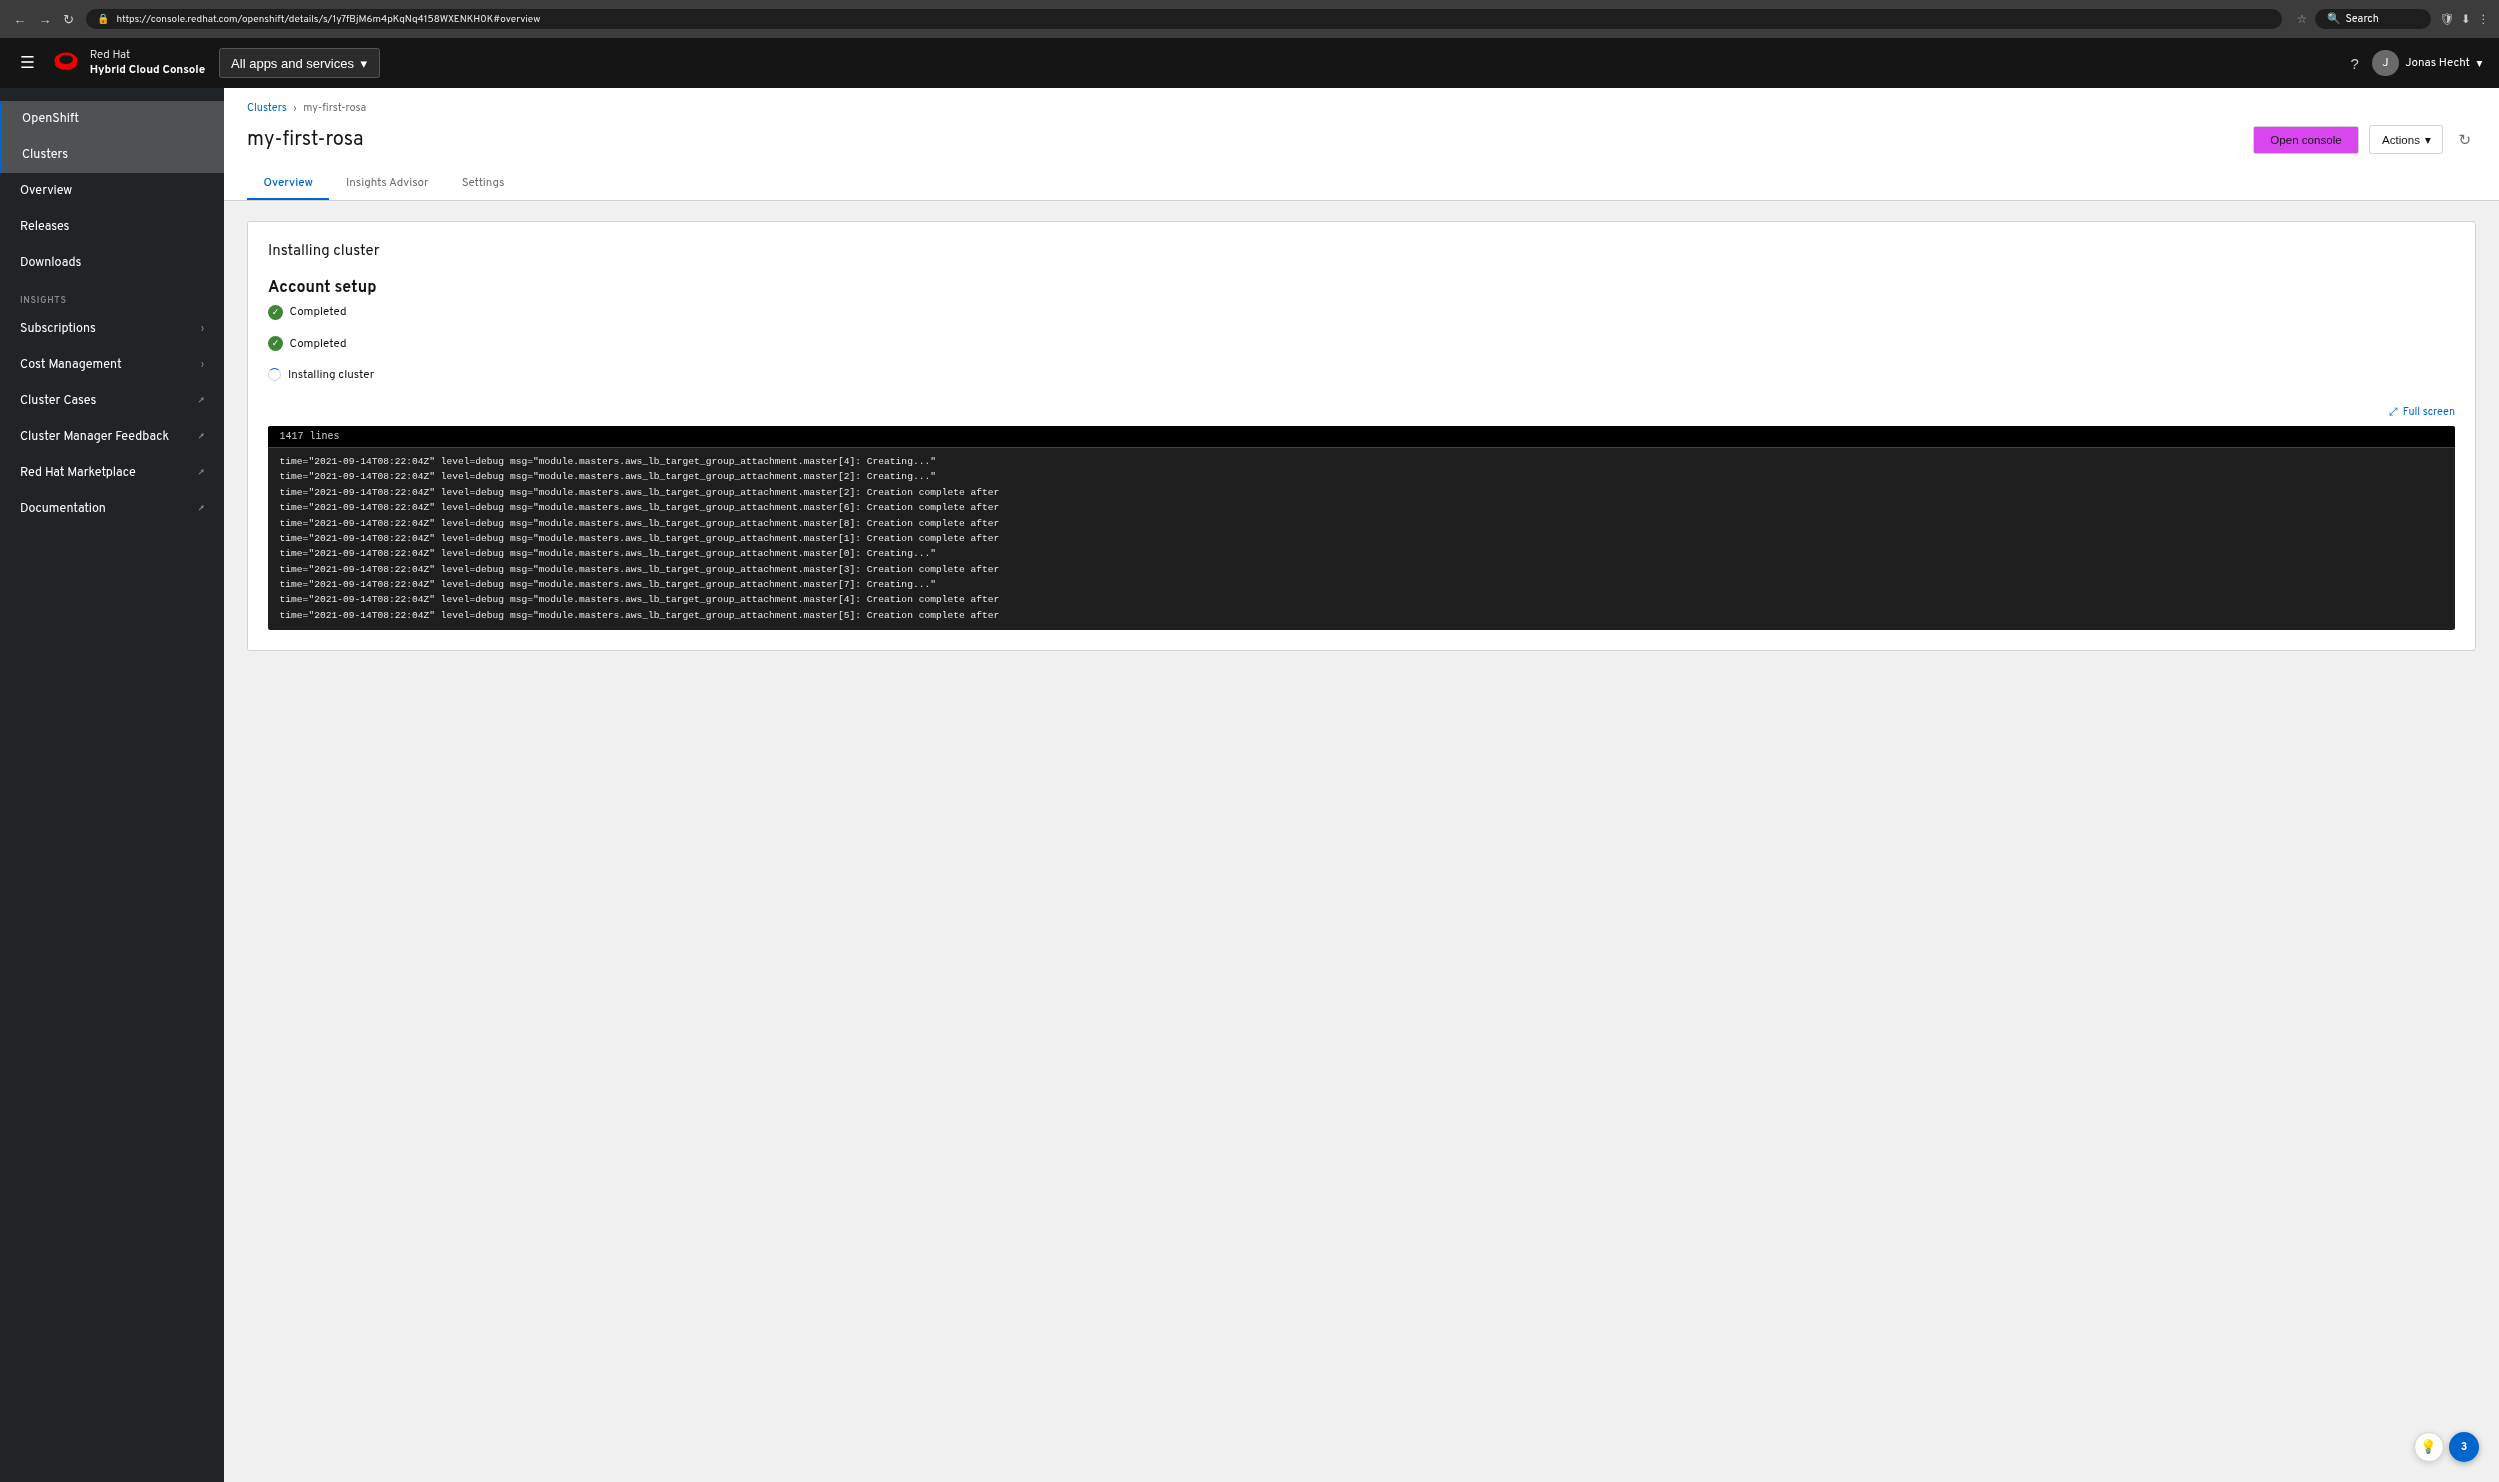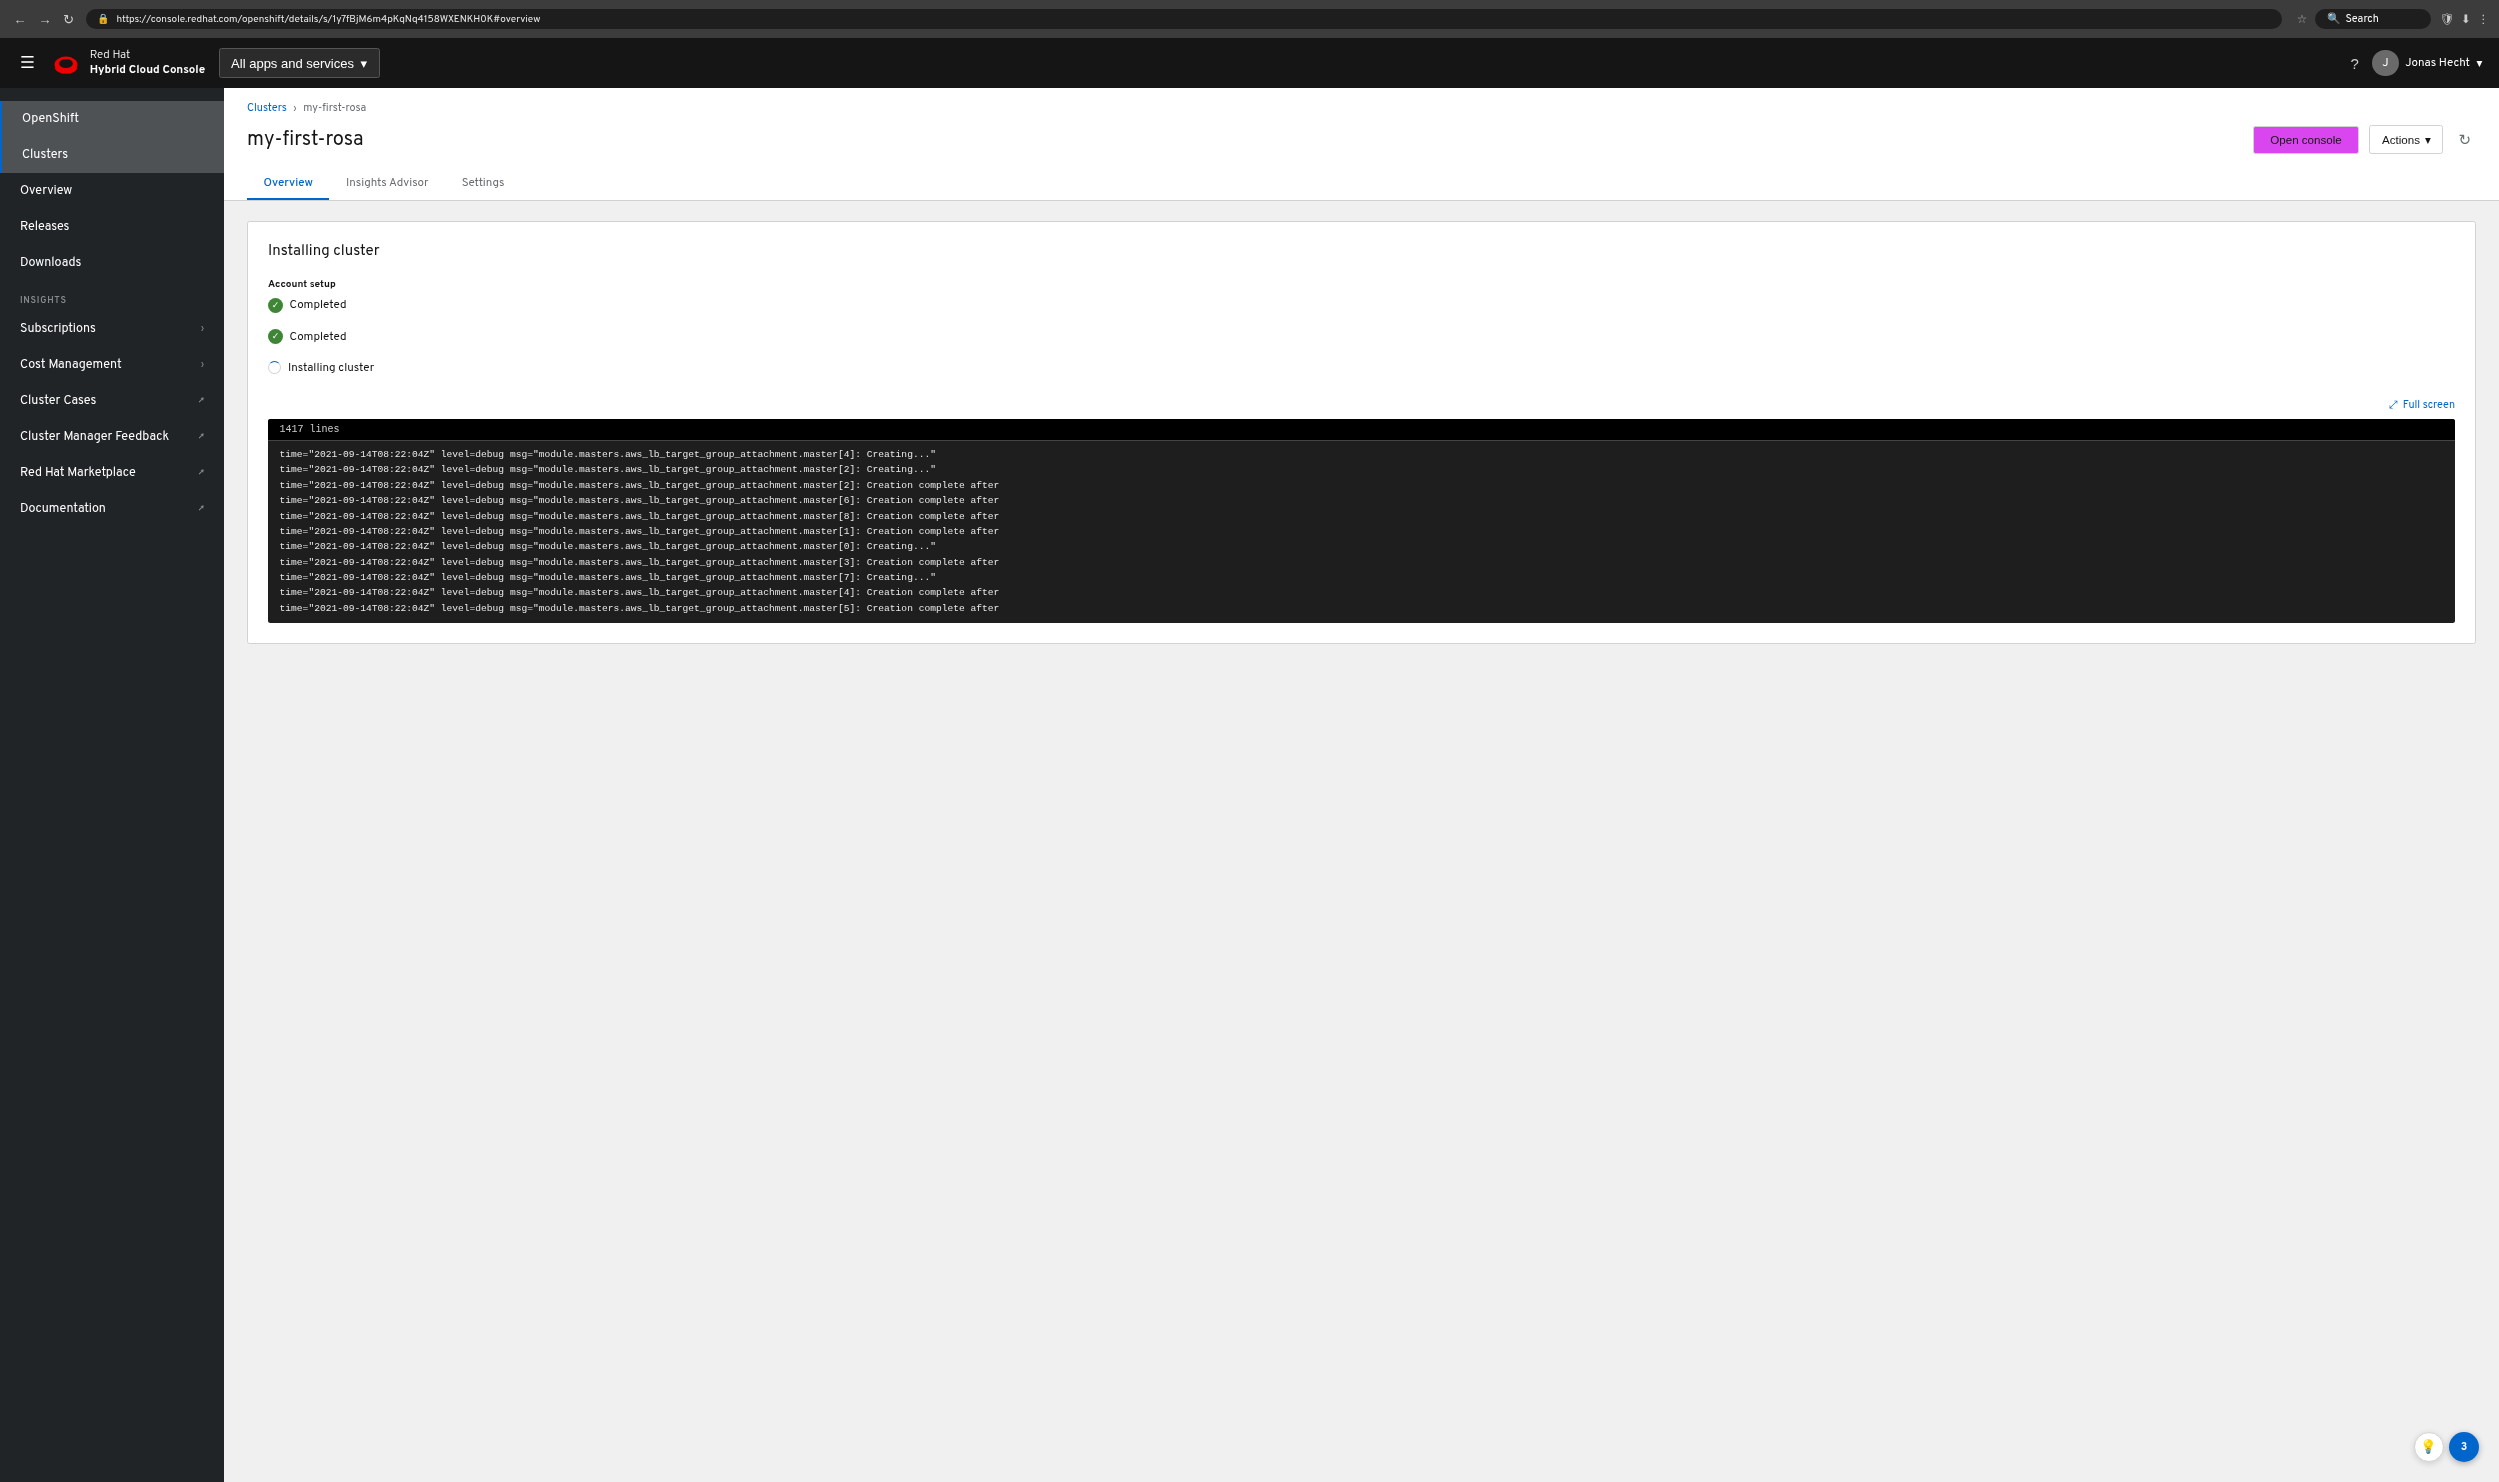--- a/index.html
+++ b/index.html
@@ -52,21 +52,21 @@
       background: #151515;
       display: flex;
       align-items: center;
       padding: 0 16.6px;
       height: 50px;
       color: #fff;
       justify-content: space-between;
     }
     .app-header-left { display: flex; align-items: center; gap: 13.3px; }
     .hamburger-btn { background: none; border: none; color: #fff; font-size: 16.6px; cursor: pointer; padding: 3.3px; }
-    .logo-area { display: flex; align-items: center; gap: 8.3px; }
+    .logo-area { display: flex; gap: 8.3px; }
     .rh-logo { width: 30px; height: 23px; }
     .app-title { color: #fff; font-size: 11.6px; line-height: 1.3; }
     .app-title .line1 { font-weight: 300; }
     .app-title .line2 { font-weight: 700; }
     .apps-dropdown {
       background: #2b2b2b;
       border: 0.8px solid #555;
       color: #fff;
       padding: 6.6px 11.6px;
       border-radius: 2.5px;
@@ -207,21 +207,21 @@
       padding: 20px;
     }
     .install-title {
       font-size: 15px;
       font-weight: 400;
       margin-bottom: 16.6px;
       color: #151515;
     }
     .install-step { margin-bottom: 16.6px; }
     .install-step-title {
-      font-size: 10px;
+      font-size: 16px;
       font-weight: 700;
       color: #151515;
       margin-bottom: 6.6px;
     }
     .install-step-status {
       display: flex;
       align-items: center;
       gap: 6.6px;
       font-size: 11.6px;
       color: #151515;

